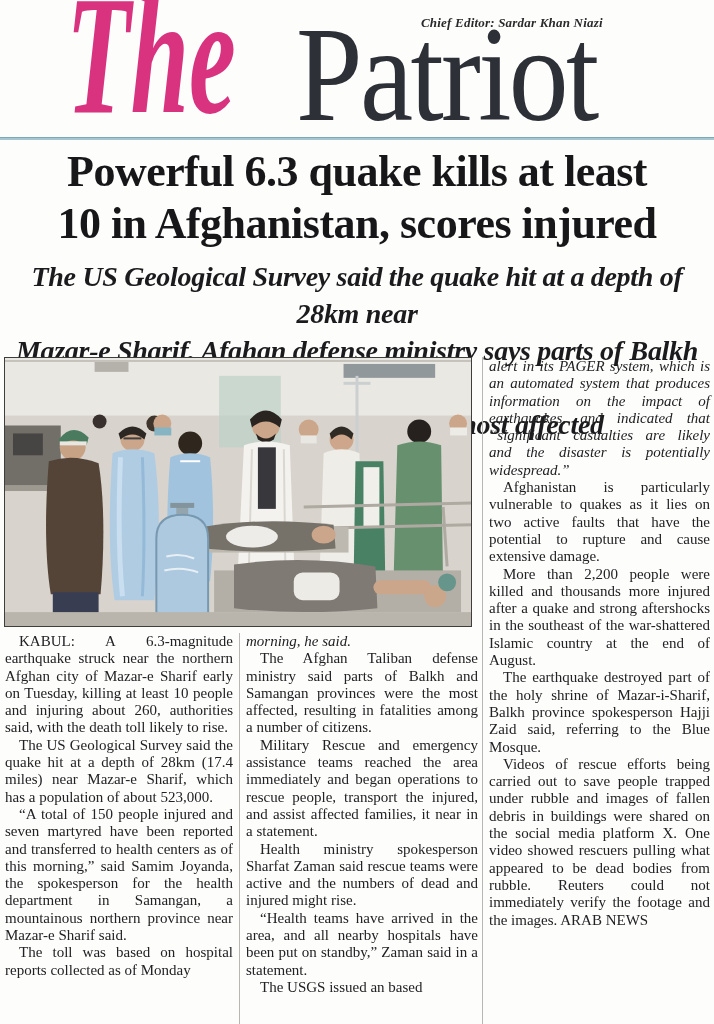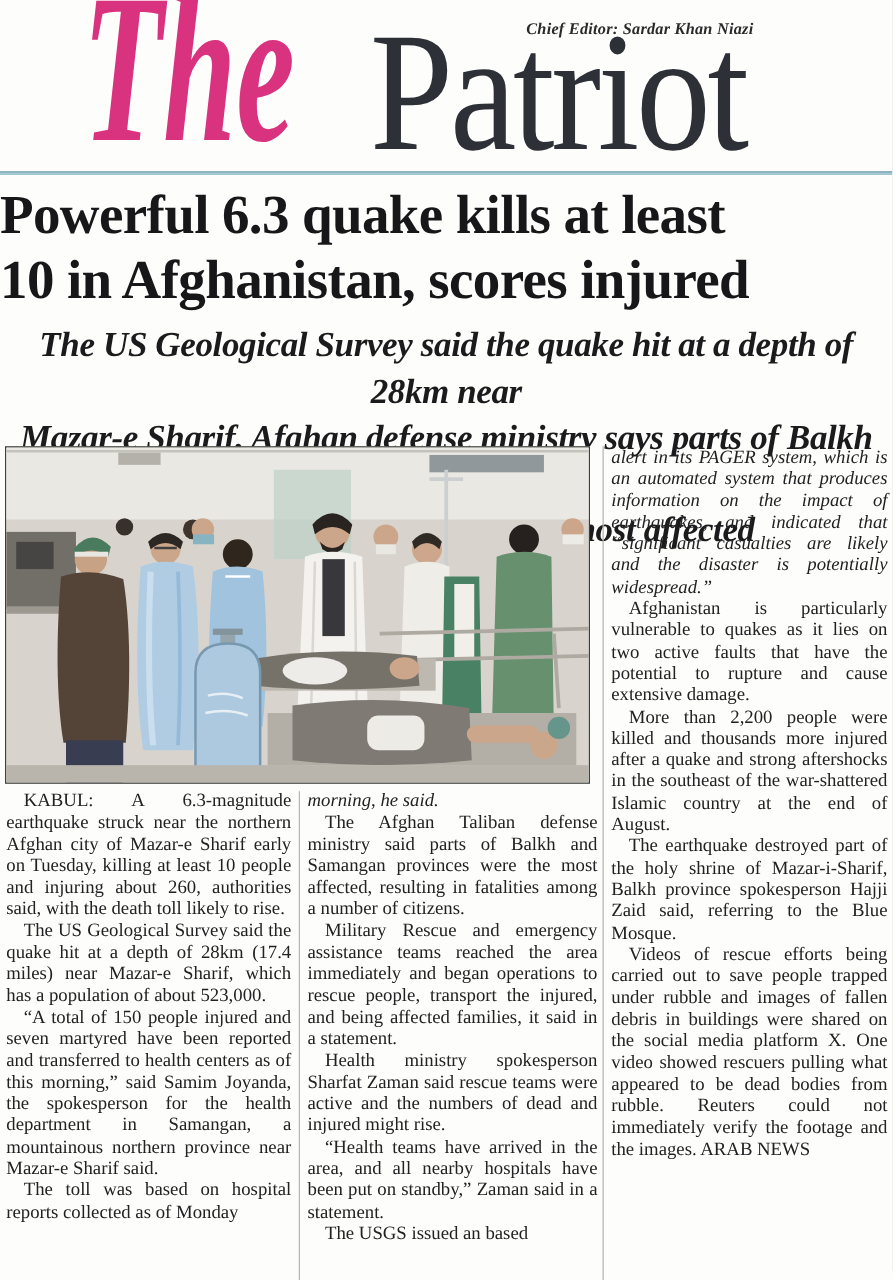--- a/index.html
+++ b/index.html
@@ -29,21 +29,21 @@
     color:#2e3038; transform:scaleX(0.88); transform-origin:left top;
     letter-spacing:-3px; white-space:nowrap;
   }
   .masthead-rule {
     position:absolute; left:0; top:137px; width:714px; height:3px;
     background:#a3c6d0; border-top:1px solid #7fa8b6;
   }
   
   .headline {
     position:absolute; left:0; top:146px; width:714px;
-    font-weight:bold; color:#17171a;
+    text-align:center; font-weight:bold; color:#17171a;
     font-size:44px; line-height:52px; letter-spacing:-0.5px;
   }
   .subhead {
     position:absolute; left:6px; top:258px; width:702px;
     text-align:center; font-style:italic; font-weight:bold; color:#1b1b1d;
     font-size:28px; line-height:37px; letter-spacing:-0.3px;
   }
   
   .photo-frame {
     position:absolute; left:4px; top:357px; width:468px; height:270px;
@@ -199,21 +199,21 @@
 
   <div class="col col-1">
       <p class="para">KABUL: A 6.3-magnitude earthquake struck near the northern Afghan city of Mazar-e Sharif early on Tuesday, killing at least 10 people and injuring about 260, authorities said, with the death toll likely to rise.</p>
       <p class="para">The US Geological Survey said the quake hit at a depth of 28km (17.4 miles) near Mazar-e Sharif, which has a population of about 523,000.</p>
       <p class="para">“A total of 150 people injured and seven martyred have been reported and transferred to health centers as of this morning,” said Samim Joyanda, the spokesperson for the health department in Samangan, a mountainous northern province near Mazar-e Sharif said.</p>
       <p class="para">The toll was based on hospital reports collected as of Monday</p>
     </div>
   <div class="col col-2">
       <p class="para no-indent">morning, he said.</p>
       <p class="para">The Afghan Taliban defense ministry said parts of Balkh and Samangan provinces were the most affected, resulting in fatalities among a number of citizens.</p>
-      <p class="para">Military Rescue and emergency assistance teams reached the area immediately and began operations to rescue people, transport the injured, and being affected families, it said in a statement.</p>
+      <p class="para">Military Rescue and emergency assistance teams reached the area immediately and began operations to rescue people, transport the injured, and assist affected families, it near in a statement.</p>
       <p class="para">Health ministry spokesperson Sharfat Zaman said rescue teams were active and the numbers of dead and injured might rise.</p>
       <p class="para">“Health teams have arrived in the area, and all nearby hospitals have been put on standby,” Zaman said in a statement.</p>
       <p class="para">The USGS issued an based</p>
     </div>
   <div class="col col-3">
       <p class="para no-indent">alert in its PAGER system, which is an automated system that produces information on the impact of earthquakes, and indicated that “significant casualties are likely and the disaster is potentially widespread.”</p>
       <p class="para">Afghanistan is particularly vulnerable to quakes as it lies on two active faults that have the potential to rupture and cause extensive damage.</p>
       <p class="para">More than 2,200 people were killed and thousands more injured after a quake and strong aftershocks in the southeast of the war-shattered Islamic country at the end of August.</p>
       <p class="para">The earthquake destroyed part of the holy shrine of Mazar-i-Sharif, Balkh province spokesperson Hajji Zaid said, referring to the Blue Mosque.</p>
       <p class="para">Videos of rescue efforts being carried out to save people trapped under rubble and images of fallen debris in buildings were shared on the social media platform X. One video showed rescuers pulling what appeared to be dead bodies from rubble. Reuters could not immediately verify the footage and the images. ARAB NEWS</p>

